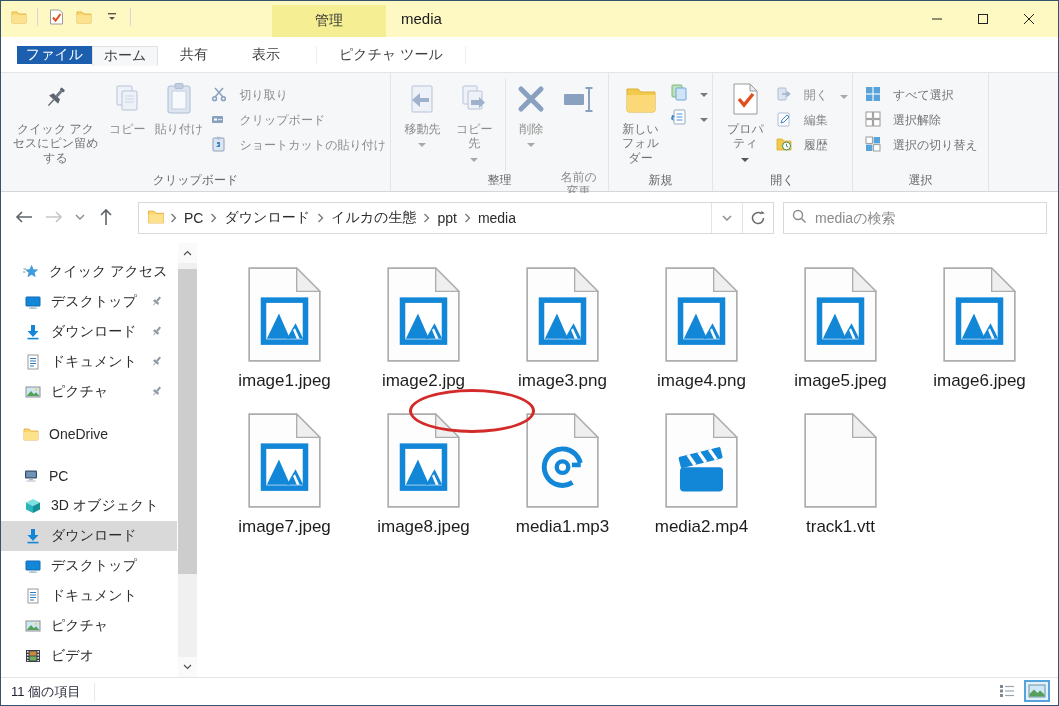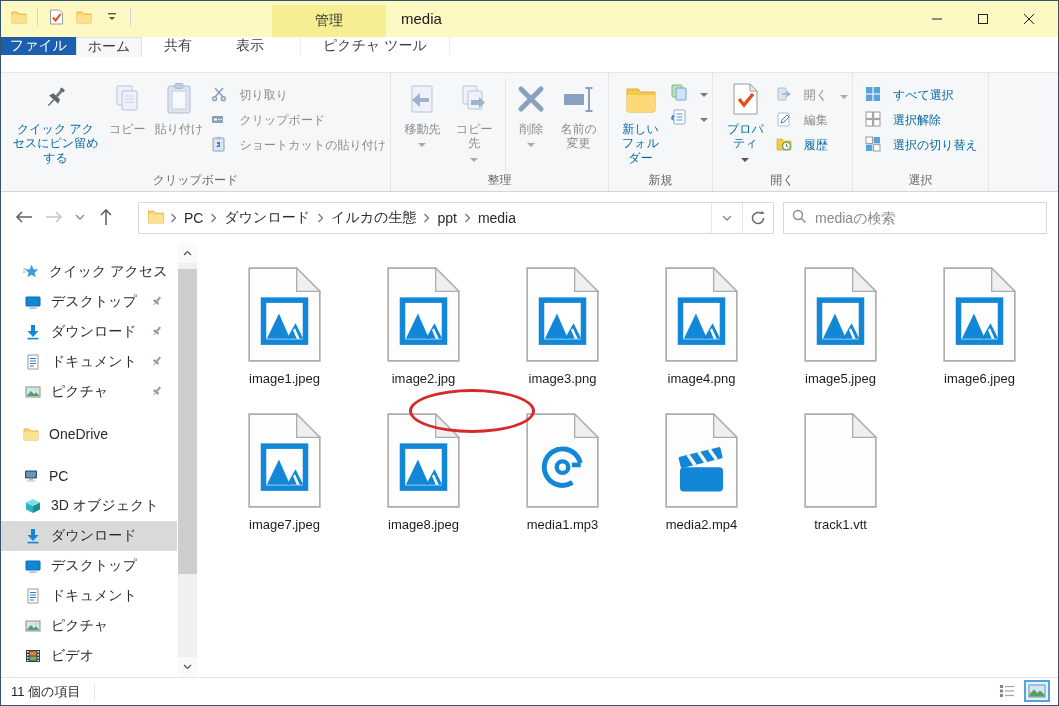--- a/index.html
+++ b/index.html
@@ -19,35 +19,35 @@
     position:absolute; left:271px; top:4px; width:114px; height:32px;
     background:#f5ee93; color:#353535; font-size:14px;
     display:flex; align-items:center; justify-content:center;
   }
   .win-title { position:absolute; left:400px; top:9px; font-size:15px; color:#1a1a1a; }
   .win-controls { position:absolute; right:6px; top:0; height:36px; display:flex; }
   .win-btn { width:46px; height:36px; display:flex; align-items:center; justify-content:center; }
 
   
   .tabrow { position:absolute; top:36px; left:0; right:0; height:36px; background:#fff; border-bottom:1px solid #e4e5e6; }
-  .tabs { display:flex; height:36px; align-items:flex-start; }
+  .tabs { display:flex; height:36px; align-items:center;padding-left:16px; }
   .tab { font-size:14px; color:#3f3f3f; display:flex; align-items:center; justify-content:center; padding:0 22px; }
   .tab-file { background:#1b5fae; color:#fff; width:75px; padding:0; }
   .tab-home { background:#f6f7f8; border:1px solid #e0e1e2; border-bottom:1px solid #f6f7f8; margin-bottom:-1px; z-index:2; width:66px; padding:0; }
   .tab-pict { margin-left:14px; border-left:1px solid #eee; border-right:1px solid #eee; }
   .ribbon-mini { position:absolute; right:10px; top:40px; display:flex; align-items:center; gap:14px; }
   .help-circle { width:20px; height:20px; border-radius:50%; background:#2f7cd6; color:#fff; font-size:13px; font-weight:bold; display:flex; align-items:center; justify-content:center; }
 
   
   .ribbon { position:absolute; top:72px; left:0; right:0; height:119px; background:#f6f7f8; border-bottom:1px solid #d5d6d8; display:flex; }
   .rgroup { position:relative; height:100%; border-right:1px solid #e3e4e6; padding:4px 4px 18px 6px; display:flex; align-items:flex-start; }
   .rgroup-label { position:absolute; bottom:2px; left:0; right:0; text-align:center; font-size:12px; color:#666; }
   .bigbtn { display:flex; flex-direction:column; align-items:center; text-align:center; font-size:12px; line-height:1.2; padding:2px 3px; margin:0 1px; }
   .bigbtn .bicon { height:40px; display:flex; align-items:center; justify-content:center; margin-bottom:3px; }
-  .lbl-on { color:#0369a1; } .lbl-off { color:#8b8b8b; }
+  .lbl-on { color:#737373; } .lbl-off { color:#8b8b8b; }
   .smallcol { display:flex; flex-direction:column; margin-left:4px; margin-top:6px; }
   .smallrow { display:flex; align-items:center; gap:12px; height:25px; font-size:12px; white-space:nowrap; }
   .dropmark { margin-top:1px; }
   .vthin { width:1px; background:#e3e4e6; height:92px; margin:2px 4px 0; }
 
   
   .addrrow { position:absolute; top:192px; left:0; right:0; height:50px; background:#fff; }
   .navbtns { position:absolute; left:10px; top:8px; display:flex; align-items:center; gap:4px; }
   .navbtn { width:26px; height:32px; display:flex; align-items:center; justify-content:center; }
   .addrbox { position:absolute; left:137px; top:9px; width:636px; height:32px; border:1px solid #d9d9d9; display:flex; align-items:stretch; background:#fff; }
@@ -76,21 +76,21 @@
   .srow.selected { background:#d9d9d9; }
   .srow .pin { position:absolute; right:14px; top:7px; }
   .sgap { height:12px; }
   .side-scroll { position:absolute; left:177px; top:0; width:19px; bottom:0; background:#f0f0f0; }
   .ss-up { position:absolute; top:0; left:0; width:19px; height:20px; background:#fafafa; display:flex; align-items:center; justify-content:center; }
   .ss-down { position:absolute; bottom:0; left:0; width:19px; height:20px; background:#fafafa; display:flex; align-items:center; justify-content:center; }
   .ss-thumb { position:absolute; top:26px; left:0; width:19px; height:305px; background:#cdcdcd; }
 
   .files { position:absolute; left:200px; top:0; right:0; bottom:0; padding:16px 0 0 14px; display:flex; flex-wrap:wrap; align-content:flex-start; }
   .file { width:139px; height:146px; display:flex; flex-direction:column; align-items:center; padding-top:8px; }
-  .fname { font-size:13px; color:#1d1d1d; margin-top:5px; white-space:nowrap; }
+  .fname { font-size:17px; color:#1d1d1d; margin-top:5px; white-space:nowrap; }
 
   
   .statusbar { position:absolute; left:0; right:0; bottom:0; height:28px; background:#fff; border-top:1px solid #e4e4e4; }
   .status-left { position:absolute; left:10px; top:5px; font-size:13px; color:#1f1f30; padding-right:14px; border-right:1px solid #e8e8e8; }
   .view-btns { position:absolute; right:8px; top:2px; display:flex; gap:4px; align-items:center; }
   .view-btn { width:26px; height:22px; display:flex; align-items:center; justify-content:center; }
   .view-btn.active { border:2px solid #55a3dc; background:#e3f1fb; }
 </style>
 </head>
 <body>
@@ -277,21 +277,21 @@
         <span class="bicon">
           <svg width="30" height="30" viewBox="0 0 30 30">
               <path d="M5 5l20 20M25 5L5 25" stroke="#8aa0bf" stroke-width="5" stroke-linecap="round"></path>
             </svg>
         </span>
         <span class="lbl-off">削除</span>
         <span class="dropmark"><svg width="8" height="5" viewBox="0 0 8 5">
               <path d="M0 0l4 4 4-4z" fill="#a9a9a9"></path>
             </svg></span>
       </div>
-      <div class="bigbtn" style="width:52px;">
+      <div class="bigbtn" style="width:52px;gap:48px;">
         <span class="bicon">
           <svg width="34" height="30" viewBox="0 0 34 30">
               <rect x="2" y="10" width="20" height="11" rx="1" fill="#8aa0bf"></rect>
               <g stroke="#8aa0bf" stroke-width="2">
                 <line x1="27" y1="4" x2="27" y2="27"></line>
                 <line x1="23.5" y1="4" x2="30.5" y2="4"></line>
                 <line x1="23.5" y1="27" x2="30.5" y2="27"></line>
               </g>
             </svg>
         </span>

